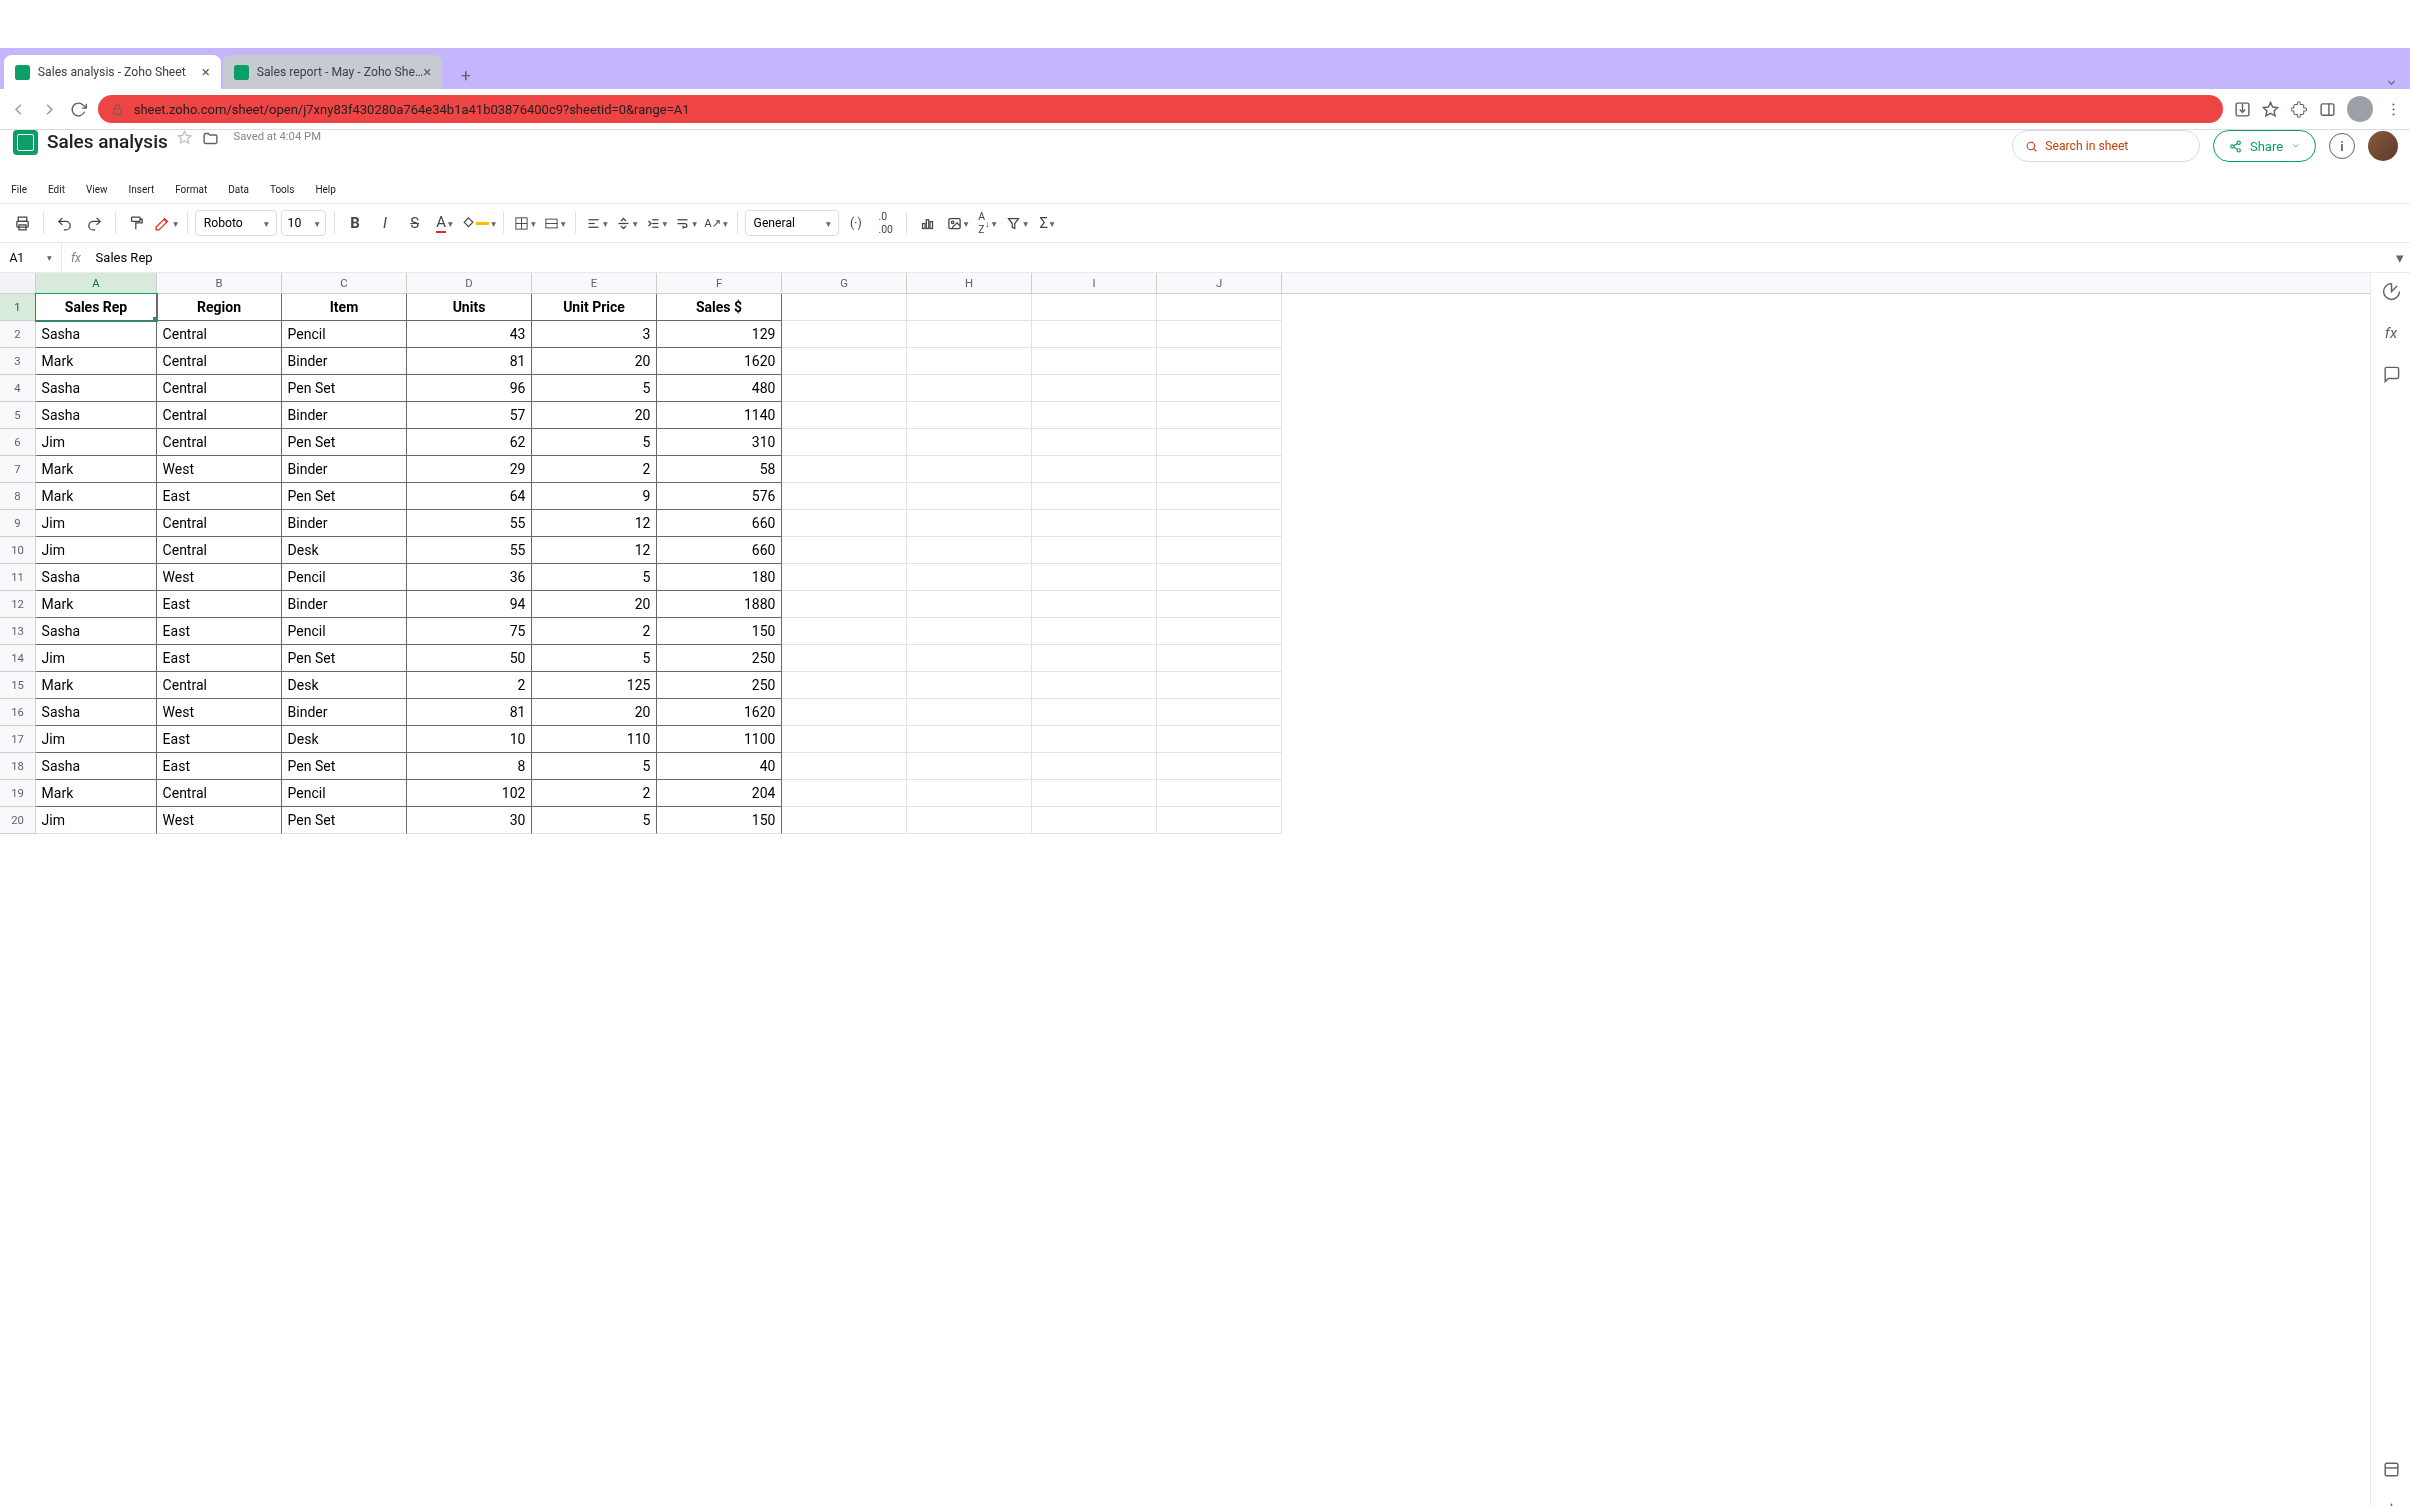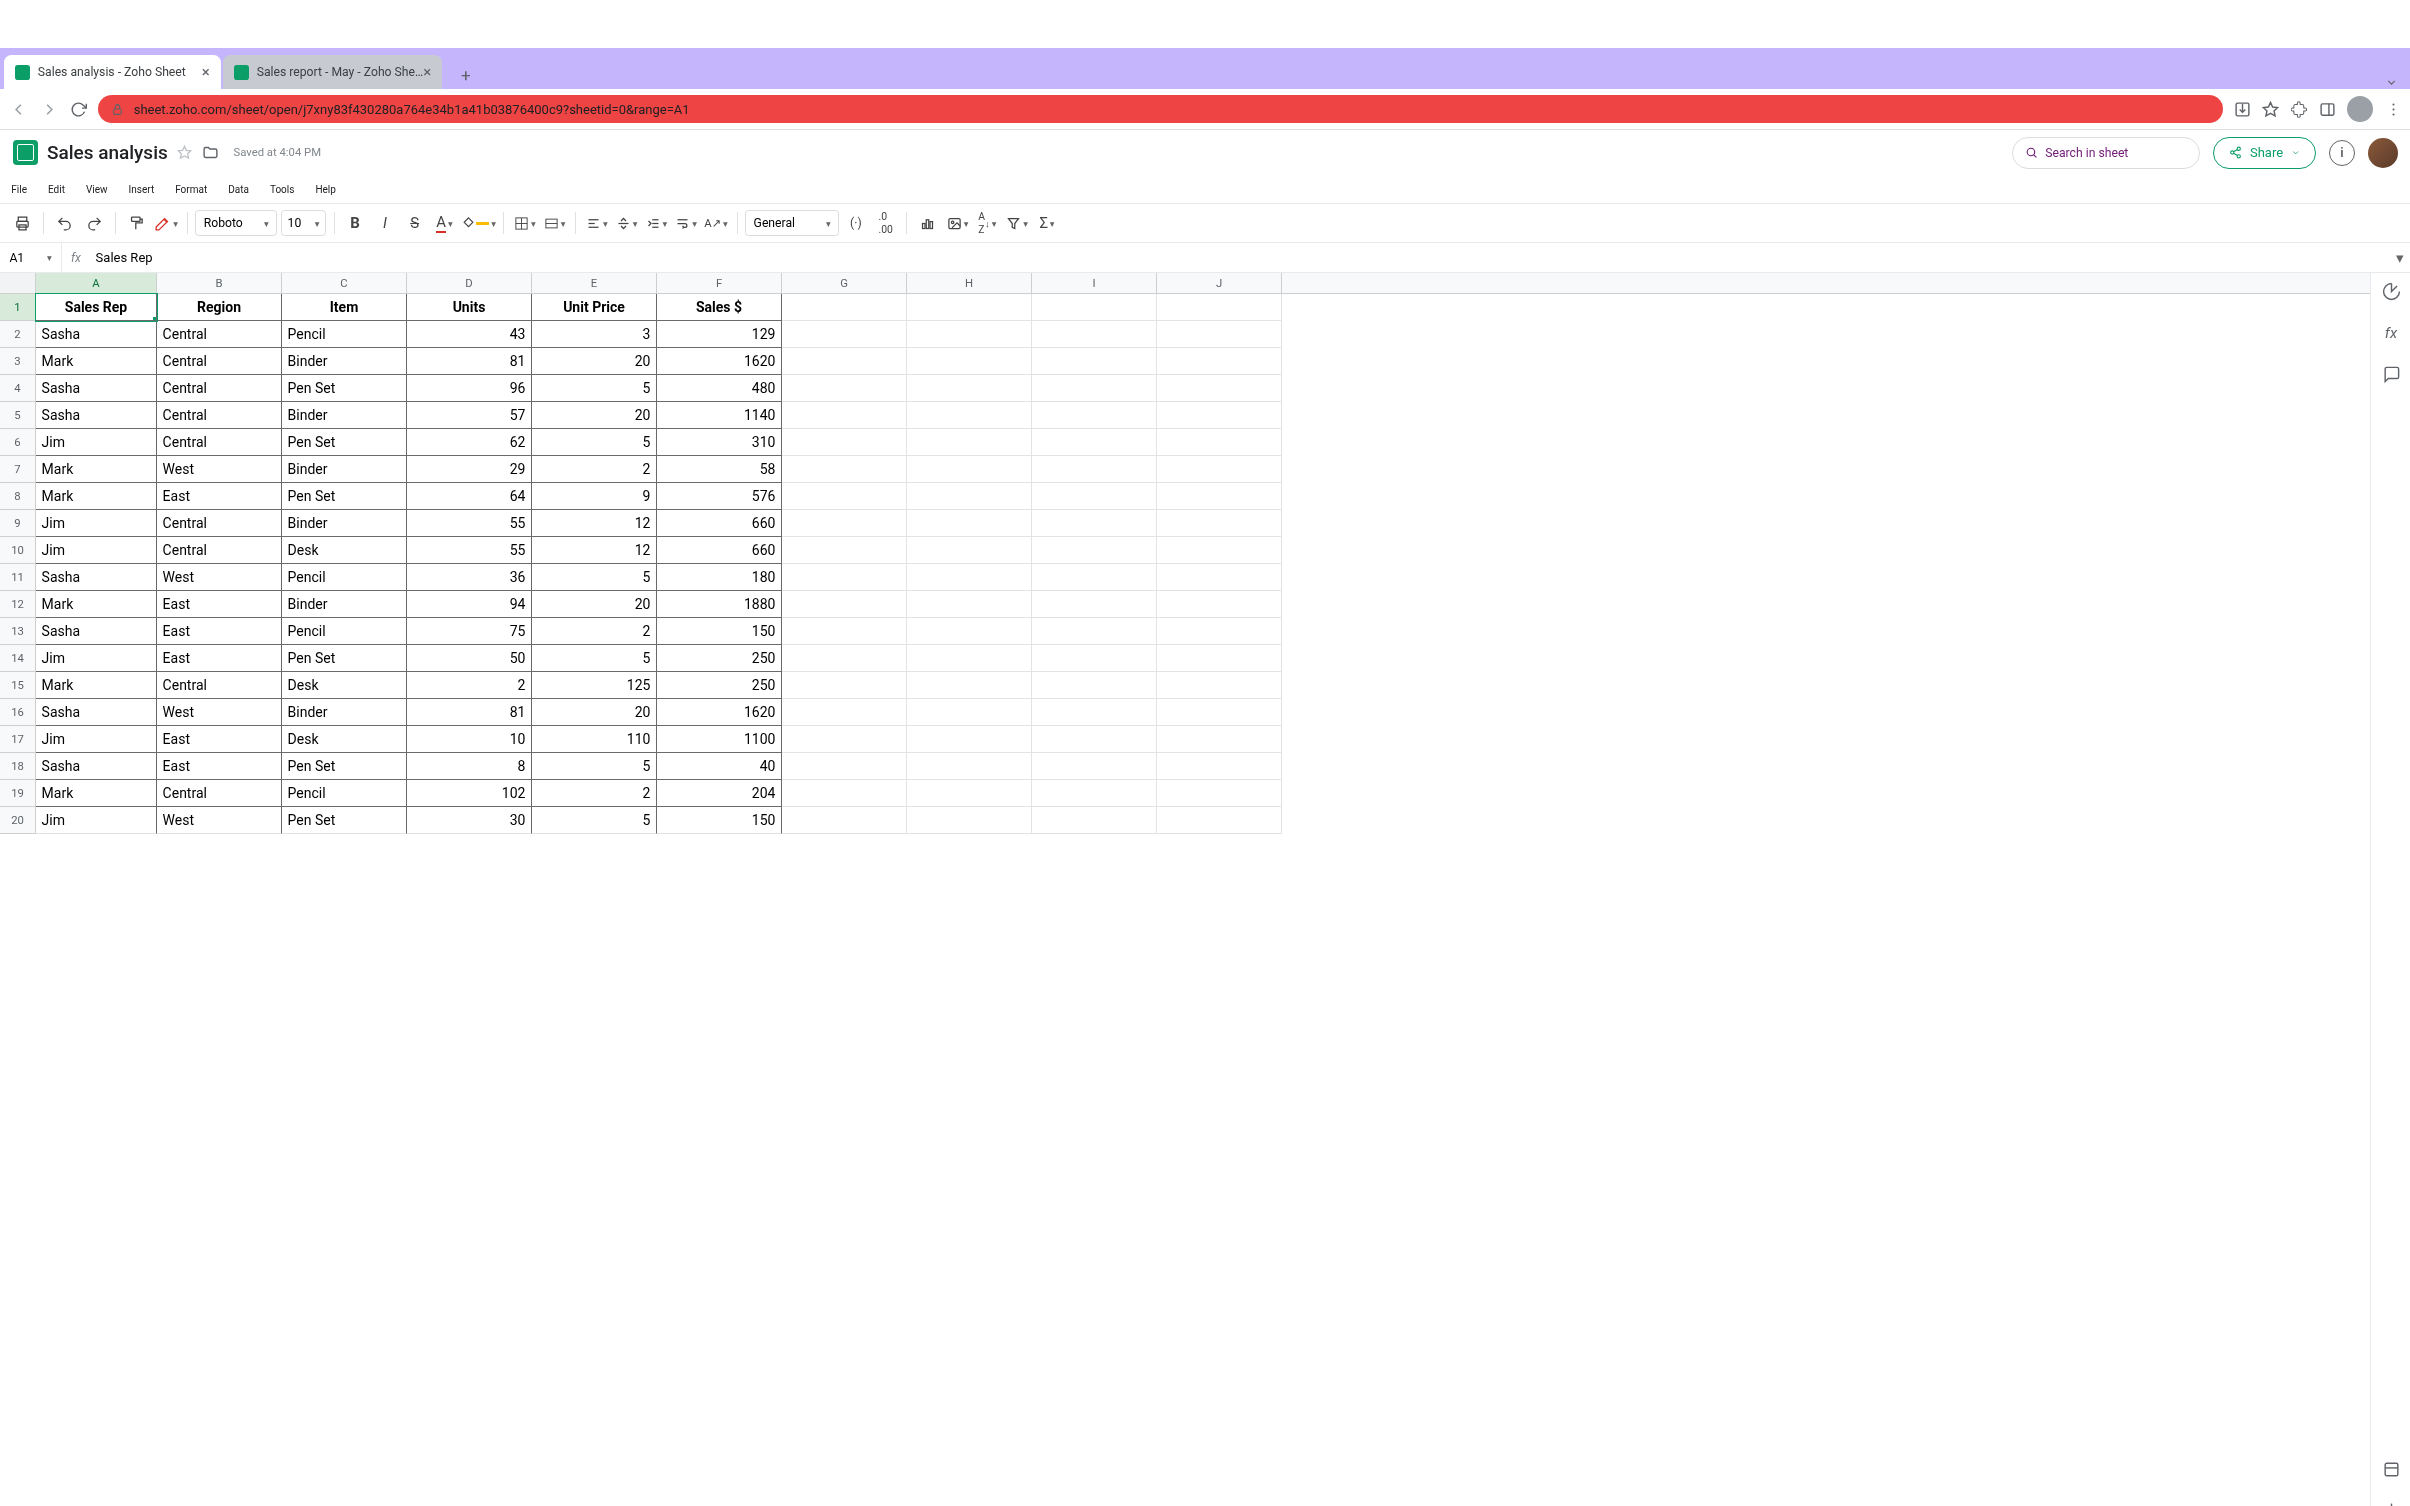--- a/index.html
+++ b/index.html
@@ -16,29 +16,29 @@
 
 .addr-bar { height: 41px; background: #fff; border-bottom: 0.9px solid #dadce0; display: flex; align-items: center; padding: 0 9.4px; gap: 11.3px; }
 .nav-btn { color: #9aa0a6; cursor: pointer; display:flex; align-items:center; }
 .nav-btn.active { color: #5f6368; }
 .url-box { flex: 1; height: 28px; background: #ef4444; border-radius: 14px; display: flex; align-items: center; padding: 0 13px; font-size: 13px; color: #202124; }
 .url-box .lock { margin-right: 9.4px; color:#5f6368; }
 .chrome-icon { color: #5f6368; cursor: pointer; }
 .chrome-avatar { width: 26px; height: 26px; border-radius: 50%; background: #9aa0a6; }
 
 
-.app-header { height: 45px; display: flex; align-items: center; padding: 0 13px; gap: 9.4px; }
+.app-header { height: 45px; display: flex; align-items: flex-start; padding: 0 13px; gap: 9.4px; }
 .logo { width: 24.5px; height: 24.5px; background: #0b9e67; border-radius: 3.8px; position: relative; }
 .logo::after { content:""; position:absolute; inset:3.8px; border:1.9px solid #fff; border-radius:1.9px; }
 .doc-title { font-size: 19px; font-weight: 500; color: #202124; }
 .star { color: #bdc1c6; cursor: pointer; }
 .folder { color: #5f6368; cursor: pointer; }
 .saved { font-size: 11.3px; color: #80868b; margin-left: 5.6px; }
 .header-right { margin-left: auto; display: flex; align-items: center; gap: 13px; }
-.search-sheet { width: 188px; height: 32px; border: 0.9px solid #dadce0; border-radius: 16px; display: flex; align-items: center; padding: 0 11.3px; gap: 7.5px; color: #701a75; font-size: 12.2px; }
+.search-sheet { width: 188px; height: 32px; border: 0.9px solid #dadce0; border-radius: 16px; display: flex; align-items: center; padding: 0 11.3px; gap: 7.5px; color: #c2410c; font-size: 12.2px; }
 .share-btn { height: 32px; border: 0.9px solid #0b9e67; border-radius: 16px; color: #0b9e67; display: flex; align-items: center; padding: 0 15px; gap: 7.5px; font-size: 13px; cursor: pointer; }
 .info-btn { width: 26px; height: 26px; border: 1.4px solid #5f6368; border-radius: 50%; display:flex; align-items:center; justify-content:center; color:#5f6368; font-size:13px; font-weight:600; cursor:pointer; }
 .user-avatar { width: 30px; height: 30px; border-radius: 50%; background: linear-gradient(135deg,#8a5a3a,#5a3a2a); }
 
 
 .menu-bar { height: 28px; display: flex; align-items: center; padding: 0 11.3px; gap: 21px; font-size: 10px; color: #202124; }
 .menu-item { cursor: pointer; }
 
 
 .toolbar { height: 40px; border-top: 0.9px solid #e8eaed; border-bottom: 0.9px solid #e8eaed; display: flex; align-items: center; padding: 0 9.4px; gap: 3.8px; }

